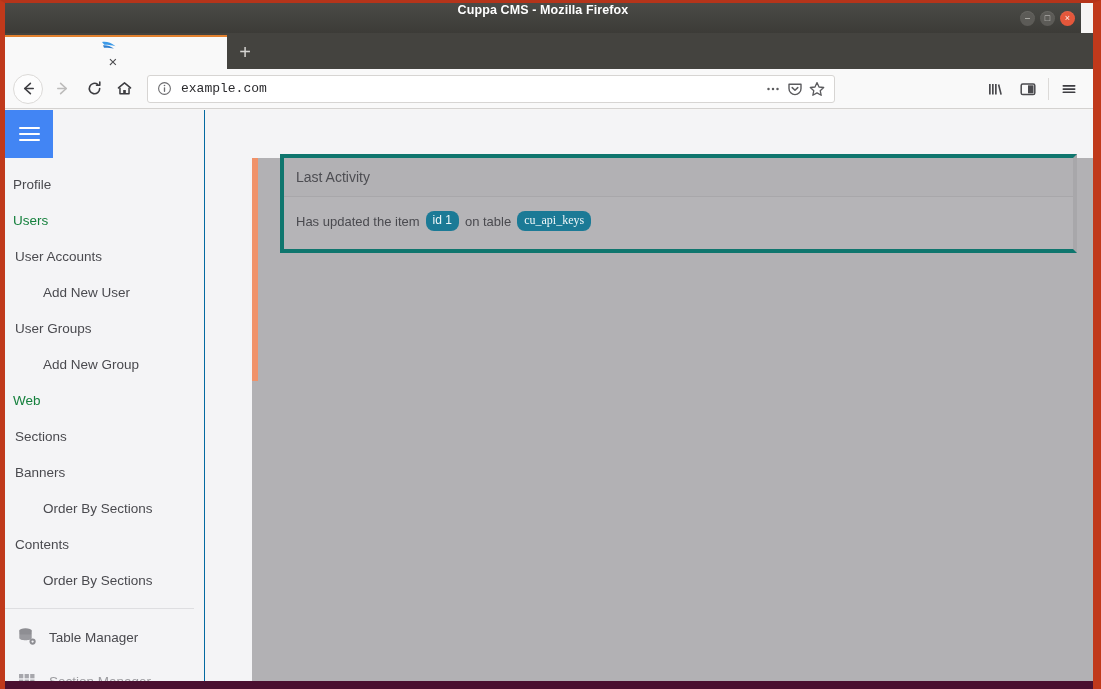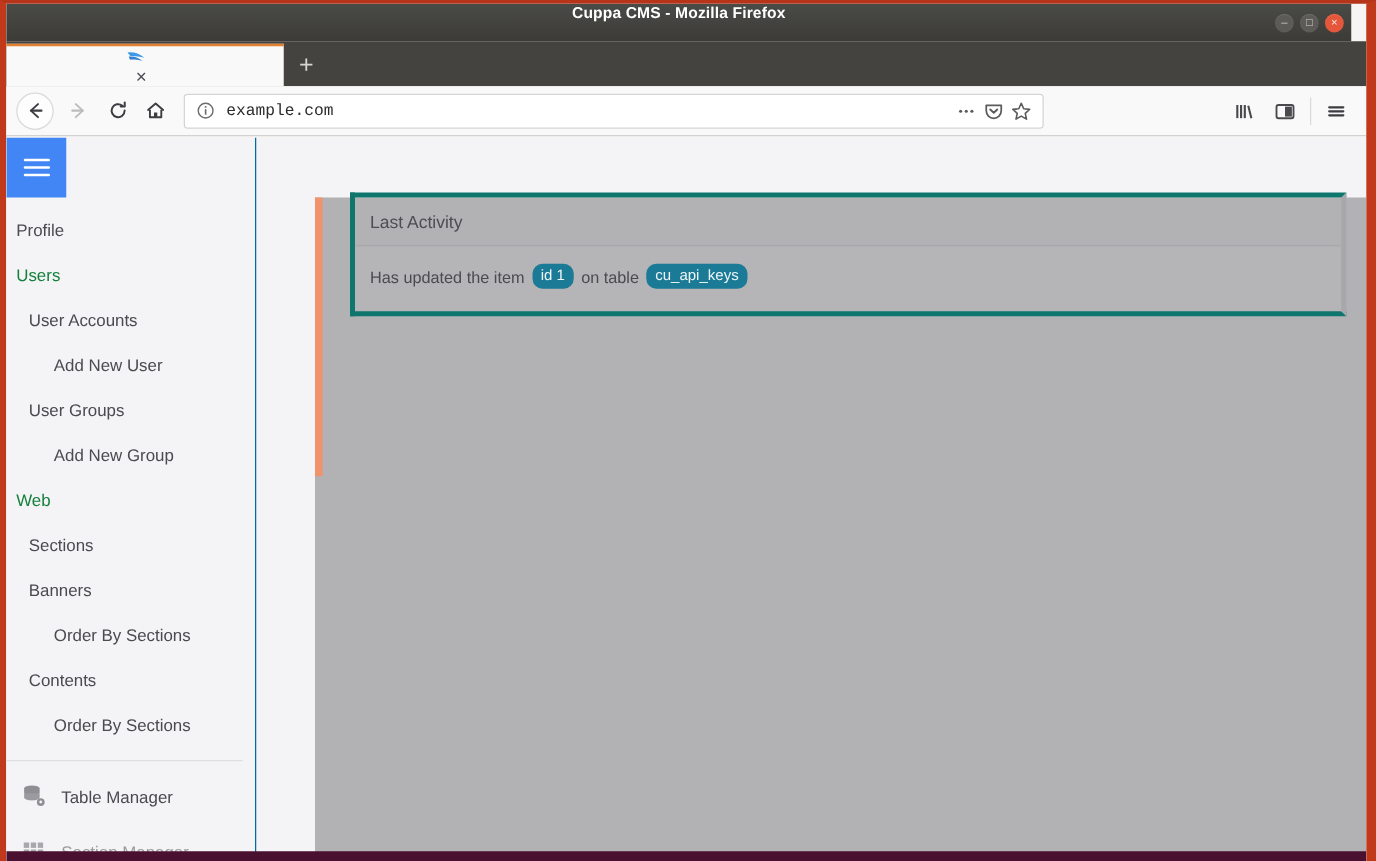--- a/index.html
+++ b/index.html
@@ -231,21 +231,21 @@
   .nav-list { padding-top: 8px; }
   .nav-item {
     height: 36px;
     display: flex;
     align-items: center;
     font-size: 13.5px;
     color: #4a4a4f;
     padding-left: 8px;
     white-space: nowrap;
   }
-  .nav-item.lvl1 { padding-left: 18px; }
+  .nav-item.lvl1 { padding-left: 10px; }
   .nav-item.lvl2 { padding-left: 38px; }
   .nav-item.group {
     color: #15803d;
     font-size: 13.5px;
     padding-left: 8px;
     height: 36px;
   }
   .nav-divider {
     height: 1px;
     background: #dedee1;
@@ -324,21 +324,21 @@
   }
   .badge {
     display: inline-block;
     background: #1b7a96;
     color: #eef6f8;
     font-size: 12px;
     padding: 3px 7px 4px 7px;
     border-radius: 8px;
     line-height: 1.1;
   }
-  .badge.mono { font-family: Liberation Sans, sans-serif; }
+  .badge.mono { font-family: Liberation Serif, serif; }
 
   
   .bottom-strip {
     position: absolute;
     left: 0; bottom: 0;
     right: 0;
     height: 8px;
     background: #4a1030;
   }
 </style>

